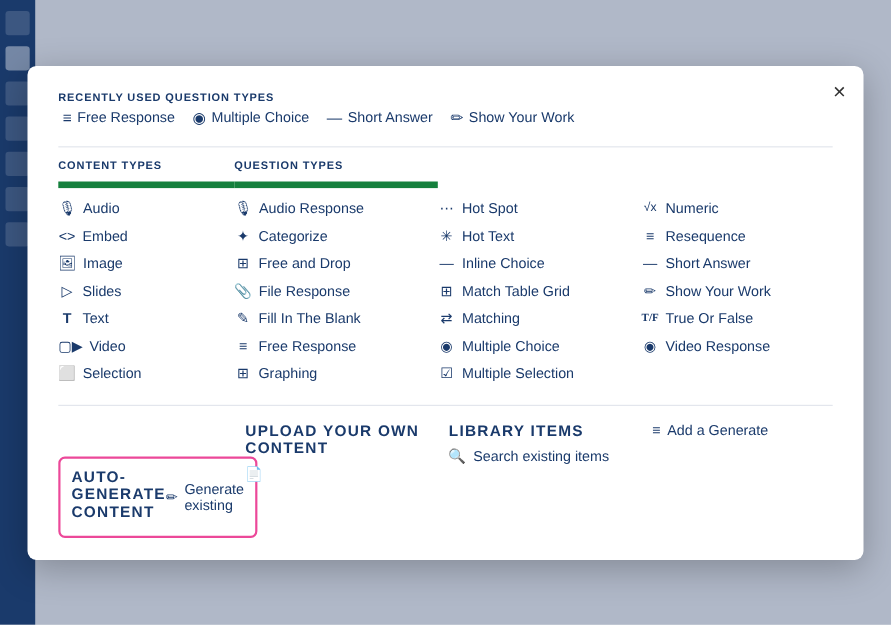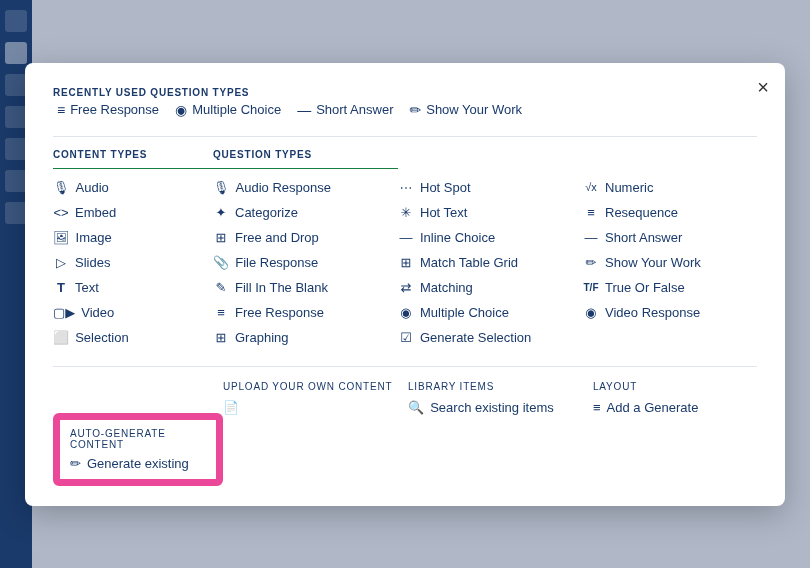--- a/index.html
+++ b/index.html
@@ -104,21 +104,21 @@
       grid-template-columns: 160px 185px 185px 170px;
       gap: 0;
     }
     .col-header {
       font-size: 10px;
       font-weight: 700;
       letter-spacing: 0.08em;
       color: #1a3a6b;
       text-transform: uppercase;
       padding-bottom: 8px;
-      border-bottom: 1px solid #15803d;
+      border-bottom: 6px solid #15803d;
       margin-bottom: 6px;
     }
     .col-items {
       list-style: none;
     }
     .col-items li {
       display: flex;
       align-items: center;
       gap: 6px;
       padding: 5px 0;
@@ -135,45 +135,45 @@
     }
     .bottom-section {
       display: grid;
       grid-template-columns: 170px 185px 185px 170px;
       gap: 0;
       margin-top: 16px;
       border-top: 1px solid #e0e4eb;
       padding-top: 14px;
     }
     .bottom-col-header {
-      font-size: 10px;
-      font-weight: 400;
+      font-size: 14px;
+      font-weight: 700;
       letter-spacing: 0.08em;
       color: #1a3a6b;
       text-transform: uppercase;
       margin-bottom: 8px;
     }
     .bottom-col-item {
       display: flex;
       align-items: center;
       gap: 6px;
       font-size: 13px;
       color: #1a3a6b;
       cursor: pointer;
     }
     .bottom-col-item .icon {
       font-size: 13px;
       color: #1a3a6b;
     }
     .auto-generate-box {
-      border: 7px solid #ec4899;
+      border: 2px solid #ec4899;
       border-radius: 6px;
       padding: 8px 10px;
       display: inline-flex;
-      flex-direction: column;
+      flex-direction: row;
       margin-top: 32px;
     }
     .auto-generate-box .bottom-col-header {
       margin-bottom: 6px;
     }
   </style>
 </head>
 <body>
 
 <div class="modal-overlay">
@@ -306,21 +306,21 @@
           <li>
             <span class="icon">⇄</span>
             <span>Matching</span>
           </li>
           <li>
             <span class="icon">◉</span>
             <span>Multiple Choice</span>
           </li>
           <li>
             <span class="icon">☑</span>
-            <span>Generate Selection</span>
+            <span>Multiple Selection</span>
           </li>
         </ul>
       </div>
 
       <div>
         <div class="col-header" style="visibility:hidden;">Q</div>
         <ul class="col-items">
           <li>
             <span class="icon" style="font-size:11px;">√x</span>
             <span>Numeric</span>
@@ -331,21 +331,21 @@
           </li>
           <li>
             <span class="icon">—</span>
             <span>Short Answer</span>
           </li>
           <li>
             <span class="icon">✏</span>
             <span>Show Your Work</span>
           </li>
           <li>
-            <span class="icon" style="font-size:10px; font-weight:bold;">T/F</span>
+            <span class="icon" style="font-size:10px; font-weight:bold;font-family:Liberation Serif, serif;">T/F</span>
             <span>True Or False</span>
           </li>
           <li>
             <span class="icon">◉</span>
             <span>Video Response</span>
           </li>
         </ul>
       </div>
     </div>
 
@@ -370,21 +370,20 @@
 
       <div>
         <div class="bottom-col-header">LIBRARY ITEMS</div>
         <div class="bottom-col-item">
           <span class="icon">🔍</span>
           <span>Search existing items</span>
         </div>
       </div>
 
       <div>
-        <div class="bottom-col-header">LAYOUT</div>
         <div class="bottom-col-item">
           <span class="icon">≡</span>
           <span>Add a Generate</span>
         </div>
       </div>
     </div>
   </div>
 </div>
 
 </body></html>

